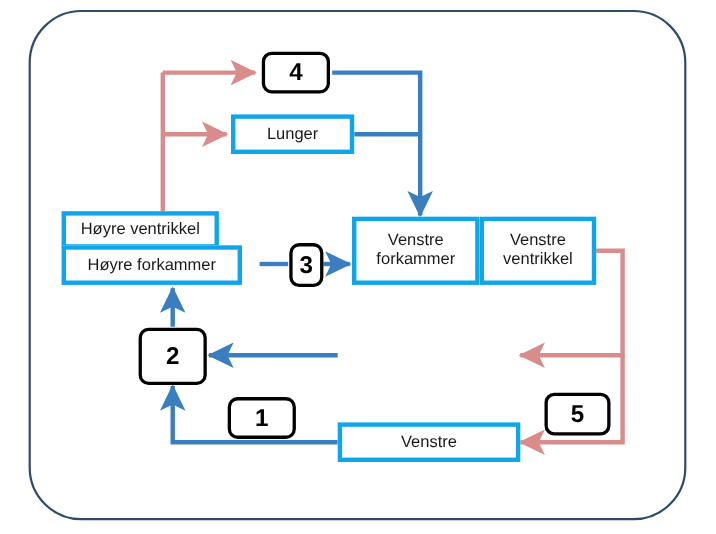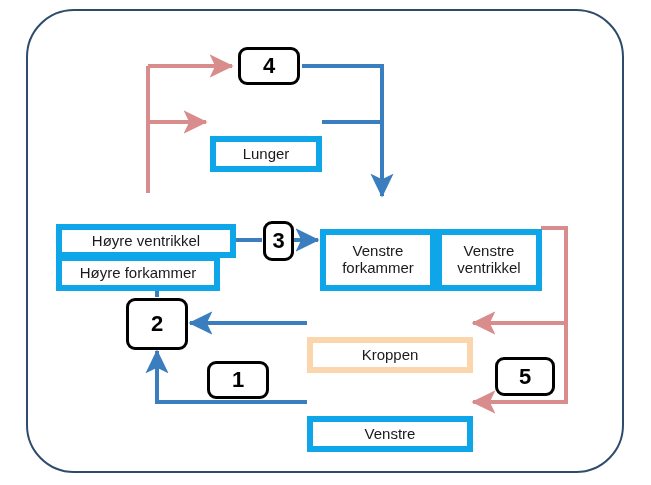--- a/index.html
+++ b/index.html
@@ -25,25 +25,24 @@
     position: absolute;
     box-sizing: border-box;
     display: flex;
     align-items: center;
     justify-content: center;
     background: #ffffff;
     text-align: center;
     color: #1a1a1a;
   }
   .organ {
-    border: 6px solid #0ea5e9;
+    border: 4px solid #0ea5e9;
     font-size: 15px;
     line-height: 1.12;
     padding: 0 4px;
-    margin-top: 32px;
   }
   .organ.soft {
     border-color: #fbd5ab;
   }
   .badge {
     border: 3px solid #000000;
     border-radius: 9px;
     font-size: 22px;
     font-weight: bold;
     color: #000000;
@@ -107,21 +106,21 @@
   </svg>
 
   <div class="node badge" style="left:238px; top:47px; width:62px; height:38px;">
     <span>4</span>
   </div>
 
   <div class="node organ" style="left:210px; top:104px; width:112px; height:36px;">
     <span>Lunger</span>
   </div>
 
-  <div class="node organ" style="left:56px; top:192px; width:180px; height:34px;">
+  <div class="node organ" style="left:56px; top:192px; width:143px; height:34px;">
     <span>Høyre ventrikkel</span>
   </div>
 
   <div class="node organ" style="left:56px; top:223px; width:164px; height:36px;">
     <span>Høyre forkammer</span>
   </div>
 
   <div class="node badge" style="left:263px; top:221px; width:31px; height:40px;">
     <span>3</span>
   </div>
@@ -133,23 +132,20 @@
 
   <div class="node organ lbl-wrap" style="left:436px; top:197px; width:106px; height:62px;">
     <span style="white-space:pre-line;">Venstre
 ventrikkel</span>
   </div>
 
   <div class="node badge" style="left:126px; top:298px; width:62px; height:52px;">
     <span>2</span>
   </div>
 
-  <div class="node organ soft" style="left:307px; top:305px; width:166px; height:36px;">
-    <span>Kroppen</span>
-  </div>
 
   <div class="node badge" style="left:207px; top:361px; width:62px; height:38px;">
     <span>1</span>
   </div>
 
   <div class="node organ" style="left:307px; top:384px; width:166px; height:36px;">
     <span>Venstre</span>
   </div>
 
   <div class="node badge" style="left:495px; top:357px; width:60px; height:39px;">

